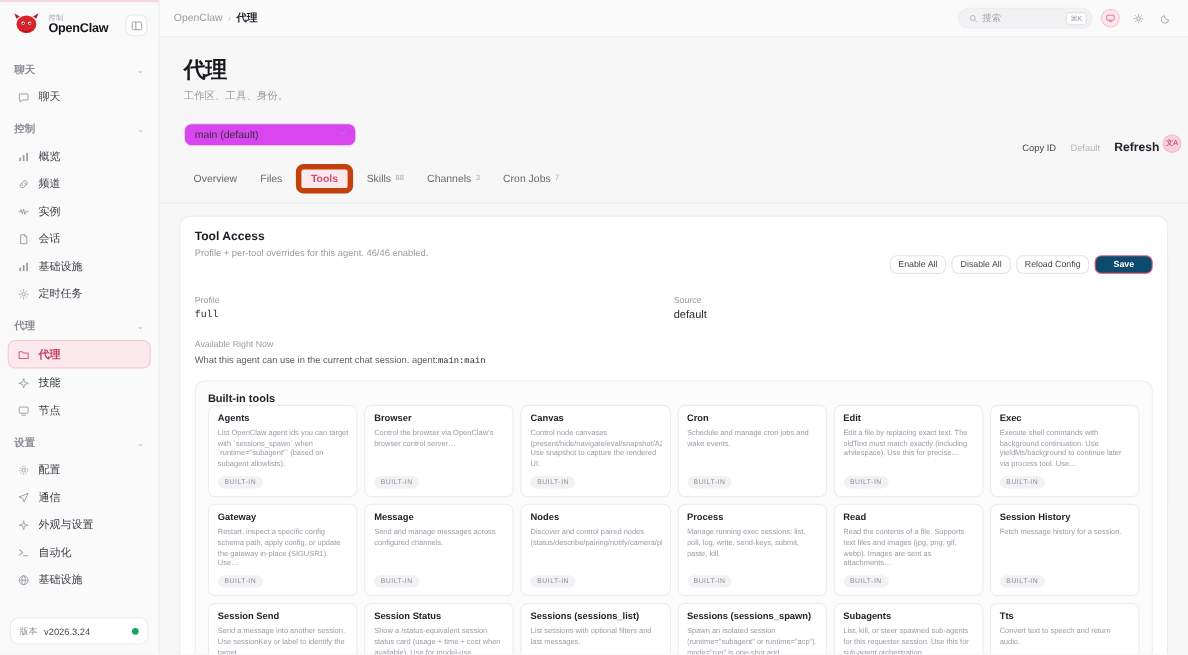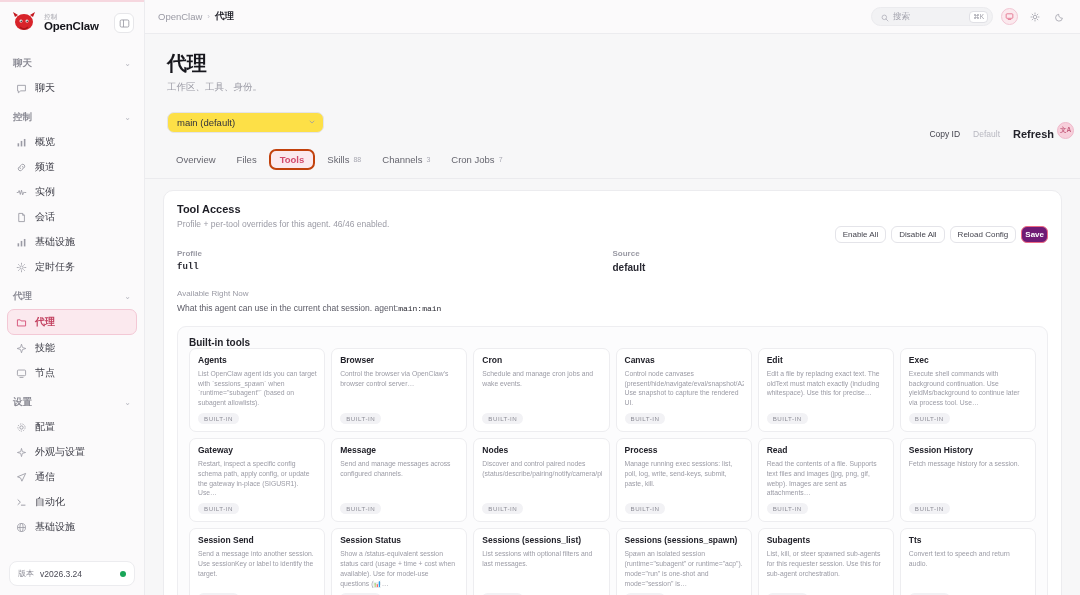--- a/index.html
+++ b/index.html
@@ -106,33 +106,33 @@
 
   .content { flex: 1; overflow: hidden; padding: 0 0 0 0; position: relative; }
 
   .page-head { padding: 16px 22px 0 22px; }
   .page-title { font-size: 20px; font-weight: 700; letter-spacing: -.3px; color: #17171d; }
   .page-sub { font-size: 9.5px; color: #9a9aa4; margin-top: 4px; }
 
   .select-row { padding: 11px 22px 0 22px; display: flex; align-items: center; }
   .select {
     width: 157px; height: 21px;
-    background: #fde047; border: 1px solid #e4e4e9; border-radius: 7px;
+    background: #d946ef; border: 1px solid #e4e4e9; border-radius: 7px;
     display: flex; align-items: center; justify-content: space-between;
     padding: 0 7px 0 9px;
     font-size: 9.5px; color: #33333c;
   }
 
   .tabs { display: flex; align-items: center; gap: 3px; padding: 9px 22px 0 22px; }
   .tab {
     display: flex; align-items: center; gap: 4px;
     padding: 3px 9px; border-radius: 7px;
     font-size: 9.5px; color: #66666f;
   }
-  .tab.active { background: #fbe9ee; border: 2px solid #c2410c; color: #d24a6c; font-weight: 600; }
+  .tab.active { background: #fbe9ee; border: 5px solid #c2410c; color: #d24a6c; font-weight: 600; }
   .tab .badge { font-size: 7px; color: #a8a8b2; }
 
   .tabs-rule { height: 1px; background: #ebebee; margin: 8px 0 0 0; }
 
   
   .scroll-area { height: 420px; overflow: hidden; padding: 11px 18px 0 18px; }
   .card {
     background: #fff; border: 1px solid #ececef; border-radius: 10px;
     padding: 12px 13px 13px 13px;
   }
@@ -140,23 +140,23 @@
   .card-head-left { flex: 1; }
   .card-title { font-size: 11px; font-weight: 700; color: #1d1d25; }
   .card-sub { font-size: 8.5px; color: #9a9aa4; margin-top: 4px; }
   .btn-row { display: flex; align-items: center; gap: 5px; margin-top: 23px; }
   .btn {
     height: 17px; padding: 0 7px;
     border: 1px solid #e4e4e9; border-radius: 6px; background: #fff;
     font-size: 8px; color: #44444e;
     display: flex; align-items: center;
   }
-  .btn.primary { background: #701a75; border-color: #ef6b84; color: #fff; font-weight: 600; padding: 0 3px; }
-
-  .kv-row { display: flex; margin-top: 6px; font-weight: bold; }
+  .btn.primary { background: #0c4a6e; border-color: #ef6b84; color: #fff; font-weight: 600; padding: 0 16px; }
+
+  .kv-row { display: flex; margin-top: 19px; }
   .kv { flex: 0 0 50%; }
   .kv-label { font-size: 8px; color: #9a9aa4; }
   .kv-val { font-size: 10px; color: #2a2a33; margin-top: 4px; }
   .kv-val.mono { font-family: "Liberation Mono", "DejaVu Sans Mono", monospace; font-size: 9px; }
 
   .avail { margin-top: 16px; }
   .avail-label { font-size: 8px; color: #9a9aa4; }
   .avail-txt { font-size: 8.5px; color: #5b5b66; margin-top: 5px; }
   .avail-txt code { font-family: "Liberation Mono","DejaVu Sans Mono",monospace; font-size: 8px; color: #2a2a33; }
 
@@ -356,32 +356,32 @@
           <svg width="11" height="11" viewBox="0 0 14 14">
               <circle cx="7" cy="7" r="2.1" fill="none" stroke="currentColor" stroke-width="1.1"></circle>
               <circle cx="7" cy="7" r="4.6" fill="none" stroke="currentColor" stroke-width="1.1" stroke-dasharray="1.6 1.6"></circle>
             </svg>
         </span>
         <span>配置</span>
       </div>
       <div class="nav-item">
         <span class="ico">
           <svg width="11" height="11" viewBox="0 0 14 14">
+              <path d="M12.3 1.8 1.9 6.1l4 1.6 1.6 4z" fill="none" stroke="currentColor" stroke-width="1.1" stroke-linejoin="round"></path>
+            </svg>
+        </span>
+        <span>通信</span>
+      </div>
+      <div class="nav-item">
+        <span class="ico">
+          <svg width="11" height="11" viewBox="0 0 14 14">
               <path d="M7 1.8 L8.1 5.9 L12.2 7 L8.1 8.1 L7 12.2 L5.9 8.1 L1.8 7 L5.9 5.9 Z" fill="none" stroke="currentColor" stroke-width="1"></path>
             </svg>
         </span>
         <span>外观与设置</span>
-      </div>
-      <div class="nav-item">
-        <span class="ico">
-          <svg width="11" height="11" viewBox="0 0 14 14">
-              <path d="M12.3 1.8 1.9 6.1l4 1.6 1.6 4z" fill="none" stroke="currentColor" stroke-width="1.1" stroke-linejoin="round"></path>
-            </svg>
-        </span>
-        <span>通信</span>
       </div>
       <div class="nav-item">
         <span class="ico">
           <svg width="11" height="11" viewBox="0 0 14 14">
               <path d="M2.5 3.6 5.6 6.6 2.5 9.6" fill="none" stroke="currentColor" stroke-width="1.2" stroke-linecap="round" stroke-linejoin="round"></path>
               <line x1="6.8" y1="10.4" x2="11.5" y2="10.4" stroke="currentColor" stroke-width="1.2" stroke-linecap="round"></line>
             </svg>
         </span>
         <span>自动化</span>
       </div>
@@ -547,30 +547,30 @@
                 <div class="tool-name">Agents</div>
                 <div class="tool-desc">List OpenClaw agent ids you can target with `sessions_spawn` when `runtime="subagent"` (based on subagent allowlists).</div>
                 <div class="pill">BUILT-IN</div>
               </div>
               <div class="tool-card">
                 <div class="tool-name">Browser</div>
                 <div class="tool-desc">Control the browser via OpenClaw's browser control server…</div>
                 <div class="pill">BUILT-IN</div>
               </div>
               <div class="tool-card">
+                <div class="tool-name">Canvas</div>
+                <div class="tool-desc">Control node canvases (present/hide/navigate/eval/snapshot/A2UI). Use snapshot to capture the rendered UI.</div>
+                <div class="pill">BUILT-IN</div>
+              </div>
+              <div class="tool-card">
                 <div class="tool-name">Cron</div>
                 <div class="tool-desc">Schedule and manage cron jobs and wake events.</div>
                 <div class="pill">BUILT-IN</div>
               </div>
               <div class="tool-card">
-                <div class="tool-name">Canvas</div>
-                <div class="tool-desc">Control node canvases (present/hide/navigate/eval/snapshot/A2UI). Use snapshot to capture the rendered UI.</div>
-                <div class="pill">BUILT-IN</div>
-              </div>
-              <div class="tool-card">
                 <div class="tool-name">Edit</div>
                 <div class="tool-desc">Edit a file by replacing exact text. The oldText must match exactly (including whitespace). Use this for precise…</div>
                 <div class="pill">BUILT-IN</div>
               </div>
               <div class="tool-card">
                 <div class="tool-name">Exec</div>
                 <div class="tool-desc">Execute shell commands with background continuation. Use yieldMs/background to continue later via process tool. Use…</div>
                 <div class="pill">BUILT-IN</div>
               </div>
               <div class="tool-card">

